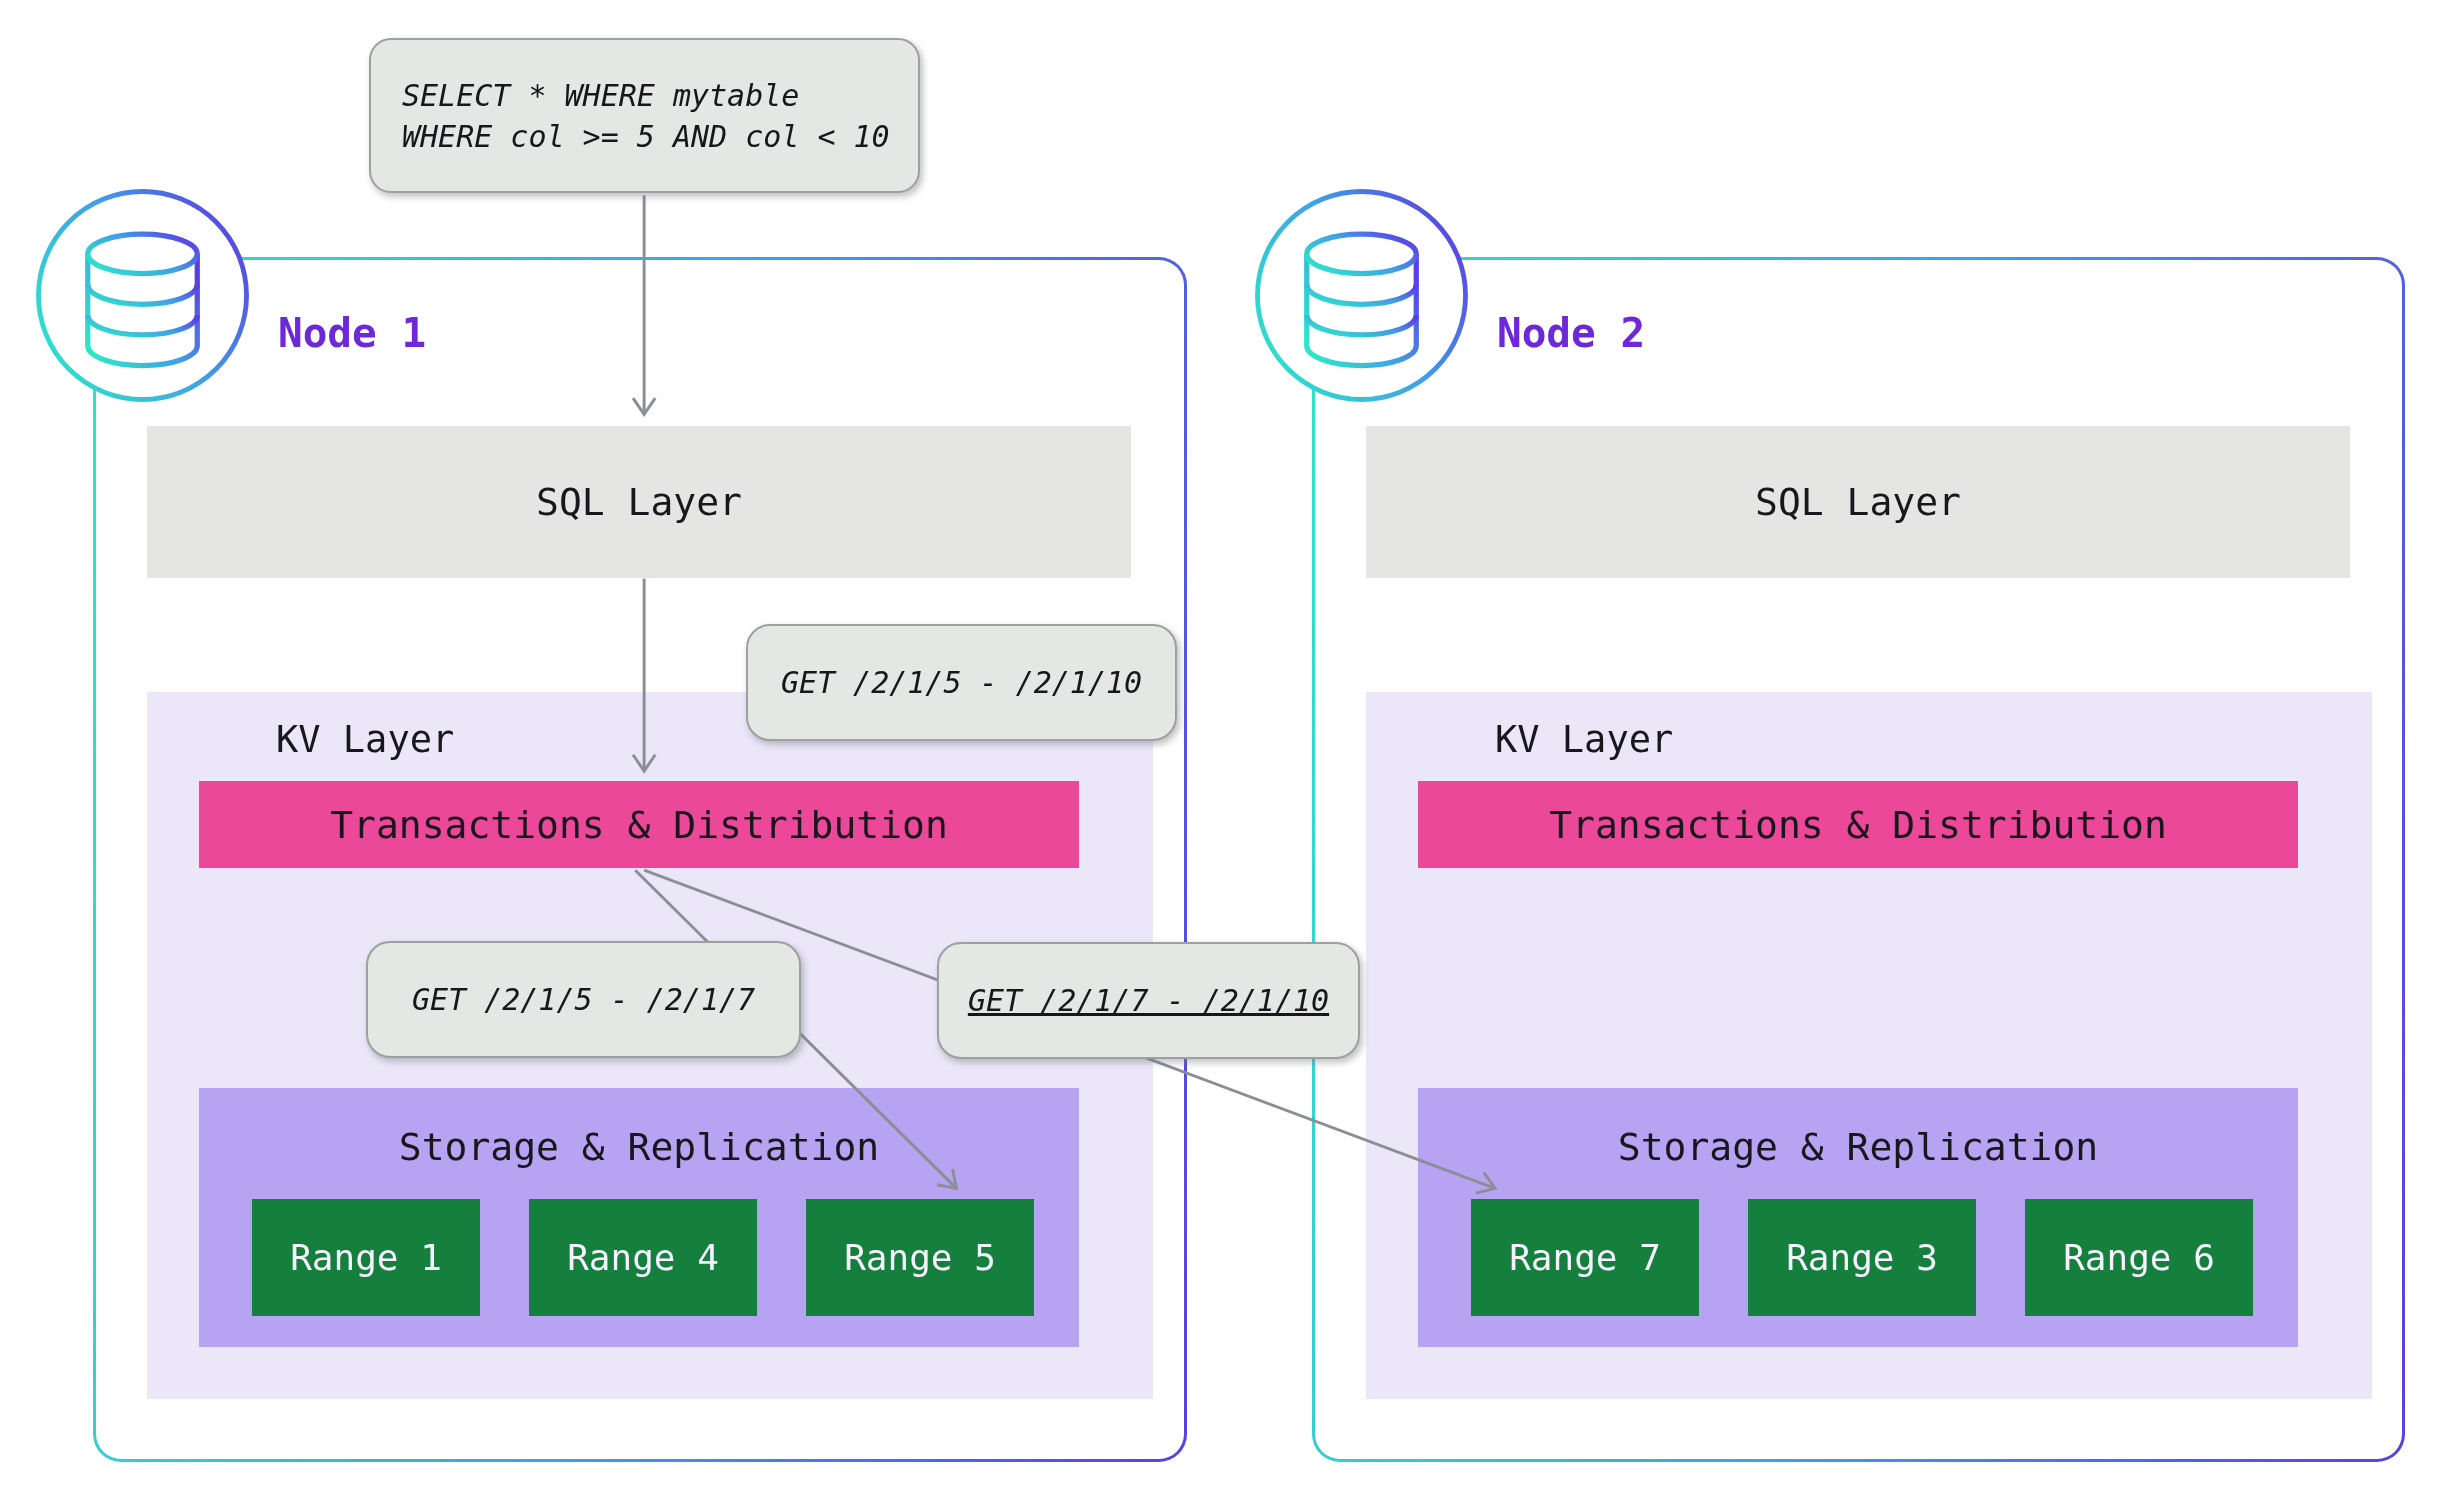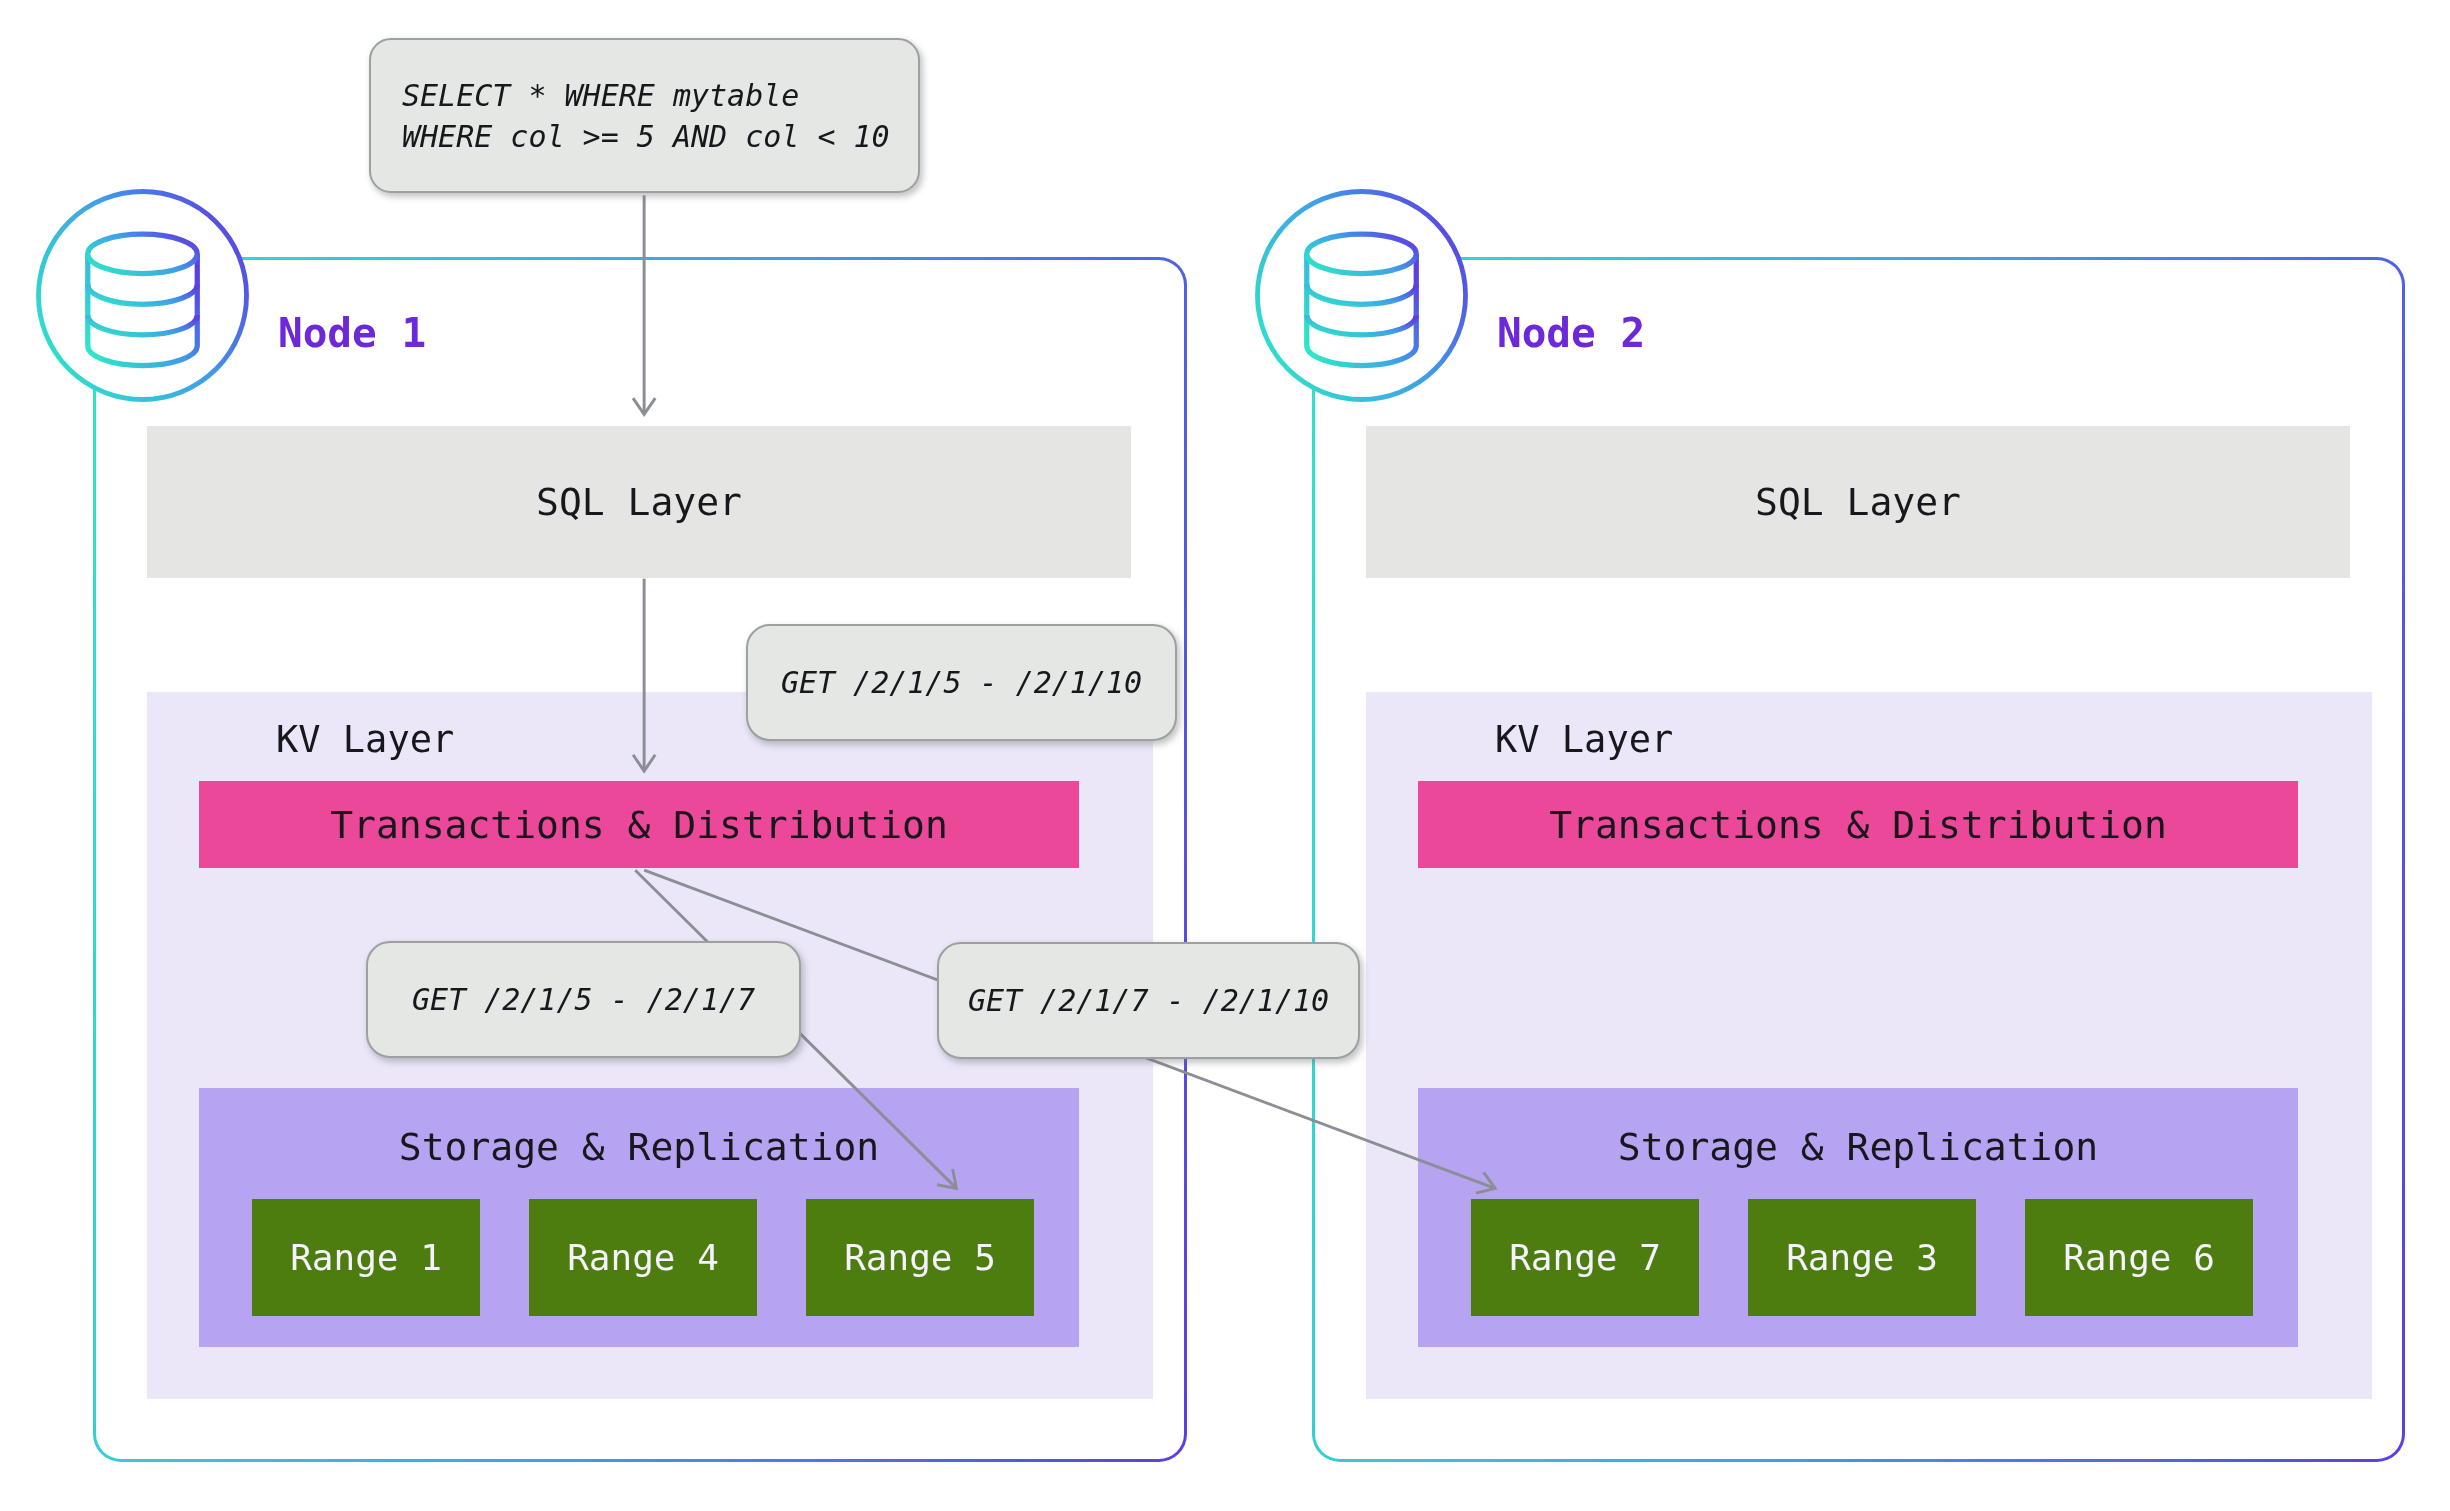--- a/index.html
+++ b/index.html
@@ -16,41 +16,41 @@
   #node2{left:1312px;top:257px;width:1093px;height:1205px;}
   .sql-bar{left:54px;top:169px;width:984px;height:152px;background:#e5e6e4;
     display:flex;align-items:center;justify-content:center;font-size:38px;}
   .kv-panel{left:54px;top:435px;width:984px;height:707px;background:#ebe7f9;padding-left:22px;}
   .kv-panel>*{position:absolute;}
   .kv-label{left:129px;top:26px;font-size:37px;line-height:44px;}
   .trans-bar{left:52px;top:89px;width:880px;height:87px;background:#ec4899;
     display:flex;align-items:center;justify-content:center;font-size:38px;}
   .storage-panel{left:52px;top:396px;width:880px;height:259px;background:#b6a3f2;}
   .storage-title{position:absolute;left:0;top:37px;width:100%;text-align:center;font-size:38px;}
-  .range-box{position:absolute;top:111px;width:228px;height:117px;background:#4d7c0f;
+  .range-box{position:absolute;top:111px;width:228px;height:117px;background:#15803d;
     display:flex;align-items:center;justify-content:center;font-size:36px;color:#f5f1fd;}
   .range-1{left:53px;}.range-2{left:330px;}.range-3{left:607px;}
   
   .node-title{position:absolute;z-index:4;font-size:41px;font-weight:bold;line-height:52px;color:#6d28d9;}
   #title1{left:278px;top:307px;}
   #title2{left:1497px;top:307px;}
   .db-icon{position:absolute;z-index:4;width:219px;height:219px;}
   #icon1{left:33px;top:186px;}
   #icon2{left:1252px;top:186px;}
   
   .gray-box{position:absolute;z-index:3;background:#e5e7e5;border:2.2px solid #9ba19e;
     box-shadow:2.2px 3.7px 6px rgba(110,110,118,0.40);}
   .query-box{left:369px;top:38px;width:551px;height:155px;border-radius:22px;
     display:flex;flex-direction:column;justify-content:center;padding-left:31px;box-sizing:border-box;
     font-size:30px;font-style:italic;line-height:41px;}
   .get-box{border-radius:24px;display:flex;align-items:center;justify-content:center;
     font-size:30px;font-style:italic;}
   #get-full{left:746px;top:624px;width:427px;height:113px;}
   #get-left{left:366px;top:941px;width:431px;height:113px;}
-  #get-right{left:937px;top:942px;width:419px;height:113px;}
+  #get-right{left:937px;top:942px;width:419px;height:113px;text-decoration:underline;}
   
   .arrows{position:absolute;left:0;top:0;z-index:2;pointer-events:none;}
 </style>
 </head>
 <body>
 
 <div class="canvas">
 
   <div class="node" id="node1">
     <div class="sql-bar">

